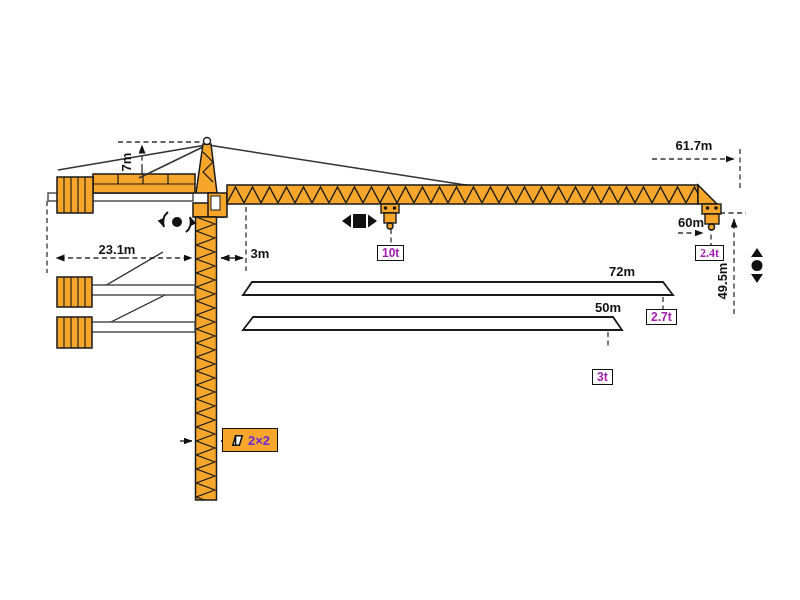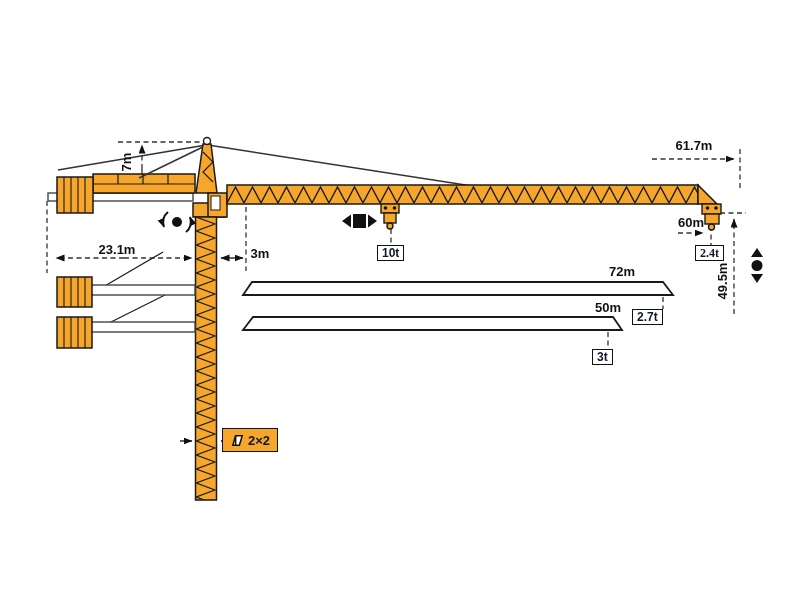--- a/index.html
+++ b/index.html
@@ -1,26 +1,26 @@
 <!DOCTYPE html>
 <html><head>
 <meta charset="utf-8">
 <style>
   html,body{margin:0;padding:0;background:#fff;}
   .stage{position:relative;width:800px;height:600px;background:#ffffff;overflow:hidden;
          font-family:"Liberation Sans",sans-serif;}
   .dim{position:absolute;font:bold 13px "Liberation Sans",sans-serif;color:#111;
        text-align:center;white-space:nowrap;line-height:14px;}
   .rot{transform:rotate(-90deg);}
-  .boxed{position:absolute;font:bold 12px "Liberation Sans",sans-serif;color:#0f172a;
+  .boxed{position:absolute;font:bold 12px "Liberation Sans",sans-serif;color:#a21caf;
          background:#fff;border:1.5px solid #111;padding:0 4px;line-height:14px;
          text-align:center;white-space:nowrap;}
   .obox{position:absolute;left:222px;top:428px;width:56px;height:24px;background:#F5A62B;
         border:1.7px solid #111;display:flex;align-items:center;justify-content:center;gap:3px;
-        font:bold 13px "Liberation Sans",sans-serif;color:#0f172a;box-sizing:border-box;}
+        font:bold 13px "Liberation Sans",sans-serif;color:#6d28d9;box-sizing:border-box;}
   svg.draw{position:absolute;left:0;top:0;}
 </style>
 </head>
 <body>
 
 <div class="stage">
 
 <svg class="draw" width="800" height="600" viewBox="0 0 800 600">
   <defs>
     <marker id="ah" markerWidth="10" markerHeight="8" refX="8.5" refY="3.5" orient="auto" markerUnits="userSpaceOnUse">
@@ -147,23 +147,23 @@
 <div class="dim" style="left:92px;top:243px;width:50px;">23.1m</div>
 <div class="dim" style="left:217px;top:247px;width:30px;margin-left:28px;">3m</div>
 <div class="dim" style="left:669px;top:139px;width:50px;">61.7m</div>
 <div class="dim" style="left:674px;top:216px;width:34px;">60m</div>
 <div class="dim rot" style="left:697px;top:274px;width:52px;">49.5m</div>
 
 <div class="boxed" style="left:377px;top:245px;">10t</div>
 <div class="boxed" style="left:695px;top:245px;font-family:Liberation Serif, serif;">2.4t</div>
 
 <div class="dim" style="left:606px;top:265px;width:32px;">72m</div>
-<div class="boxed" style="left:632px;top:309px;">2.7t</div>
+<div class="boxed" style="left:646px;top:309px;">2.7t</div>
 <div class="dim" style="left:550px;top:301px;width:32px;margin-left:42px;">50m</div>
-<div class="boxed" style="left:592px;top:349px;">3t</div>
+<div class="boxed" style="left:592px;top:369px;">3t</div>
 
 <div class="obox">
   <span style="display:inline-flex;">
     <svg width="15" height="15" viewBox="0 0 16 16">
       <path d="M3,13 L6,3 L13,3 L10,13 Z" fill="#fff" stroke="#111" stroke-width="1.6"></path>
       <path d="M6,3 L6,13" stroke="#111" stroke-width="1.6"></path>
     </svg>
   </span>
   <span>2×2</span>
 </div>

